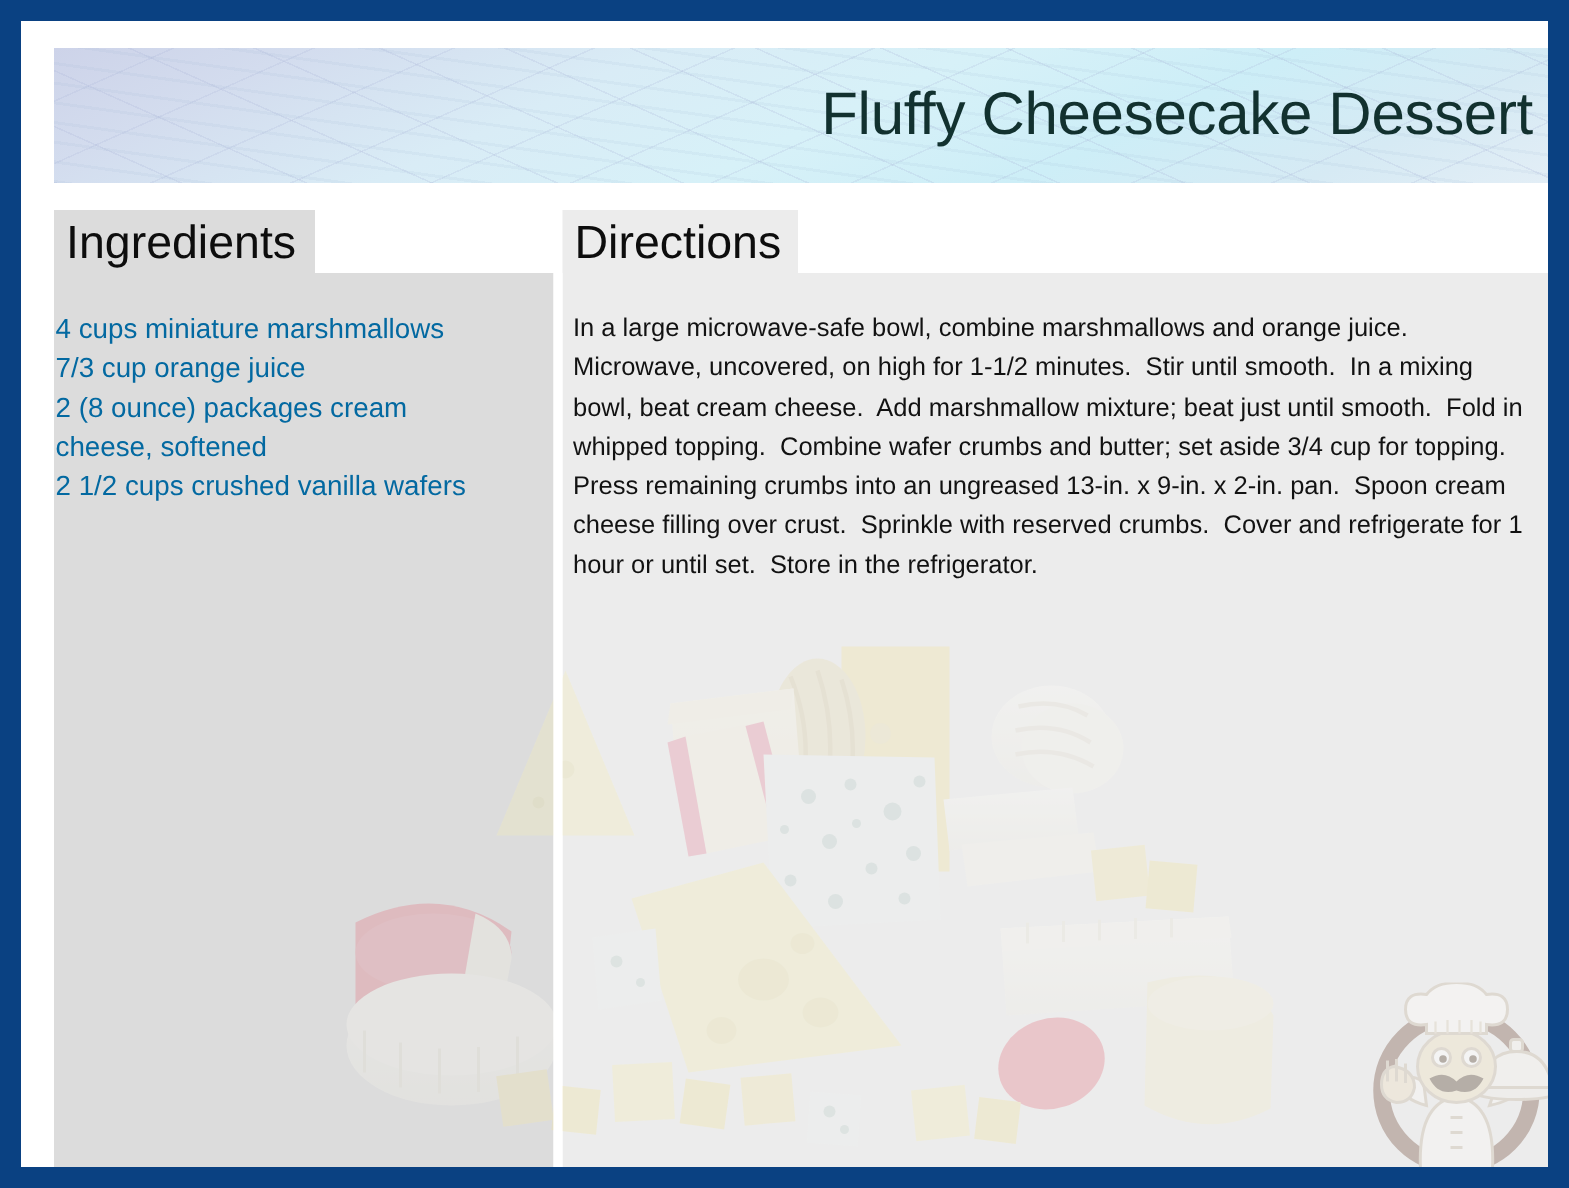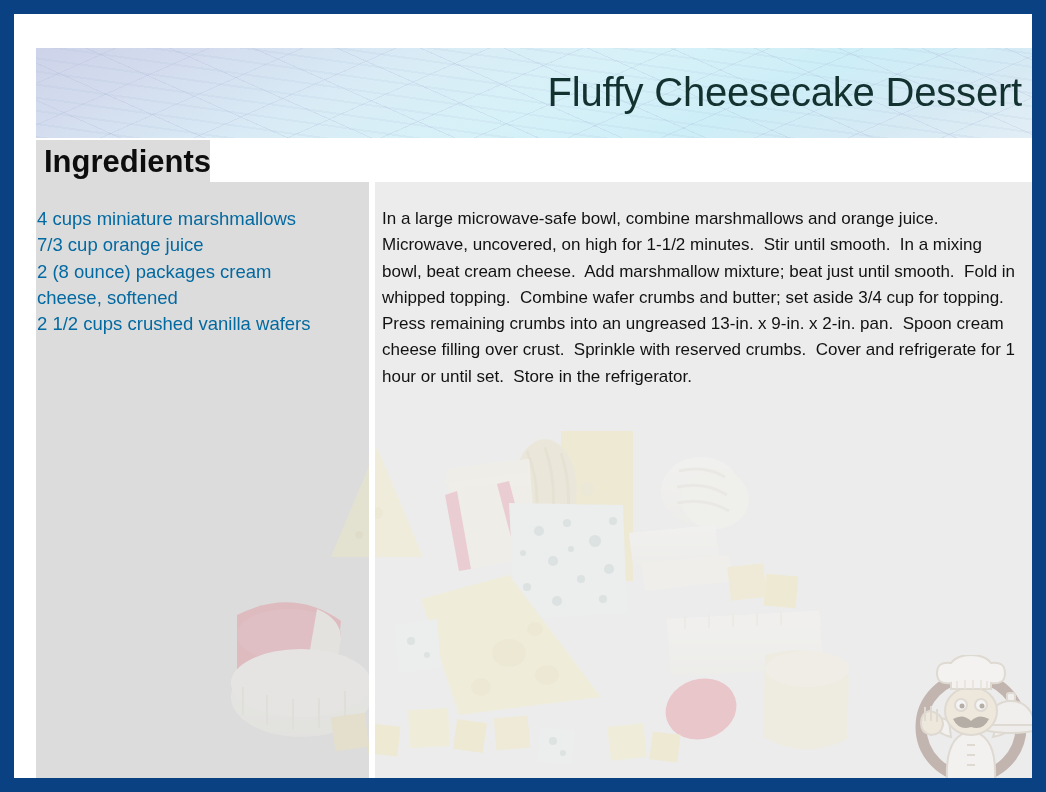--- a/index.html
+++ b/index.html
@@ -60,21 +60,20 @@
       ),
       linear-gradient(155deg,
         #cdd3e9 0%,
         #d3dcee 14%,
         #d9ecf6 34%,
         #d7f1f8 52%,
         #cdeef7 70%,
         #d6eaf4 86%,
         #e3eef6 100%);
     overflow: hidden;
-    margin-top: 16px;
   }
   .banner-title {
     position: absolute;
     right: 14px;
     top: 50%;
     transform: translateY(-52%);
     font-size: 40px;
     line-height: 1;
     color: #12312f;
     white-space: nowrap;
@@ -100,21 +99,20 @@
     height: 604px;
     background: #ececec;
   }
 
   
   .tab {
     position: absolute;
     box-sizing: border-box;
     display: flex;
     align-items: center;
-    font-weight: bold;
   }
   .tab-ing {
     left: 22px;
     top: 126px;
     width: 174px;
     height: 42px;
     background: #dcdcdc;
   }
   .tab-dir {
     left: 361px;
@@ -212,20 +210,23 @@
 
   <div class="banner">
     <div class="banner-title">Fluffy Cheesecake Dessert</div>
   </div>
 
   <div class="panel panel-ing"></div>
   <div class="panel panel-dir"></div>
 
   <div class="tab tab-ing">
     <span class="tab-label">Ingredients</span>
+  </div>
+  <div class="tab tab-dir">
+    <span class="tab-label">Directions</span>
   </div>
 
   <div class="cheese-wrap">
     <svg viewBox="0 0 700 360" xmlns="http://www.w3.org/2000/svg">
       <defs>
         <linearGradient id="gYel" x1="0" y1="0" x2="0" y2="1">
           <stop offset="0%" stop-color="#f7eec0"></stop>
           <stop offset="100%" stop-color="#efe0a0"></stop>
         </linearGradient>
         <linearGradient id="gCream" x1="0" y1="0" x2="0" y2="1">

